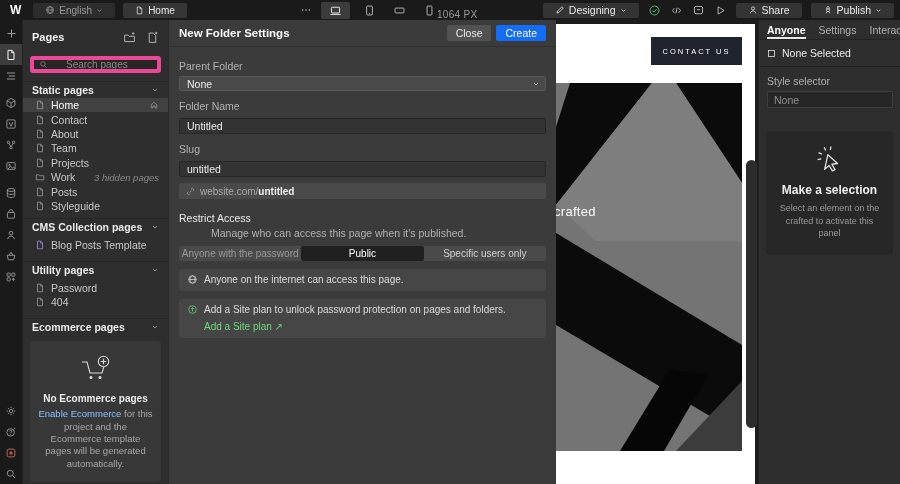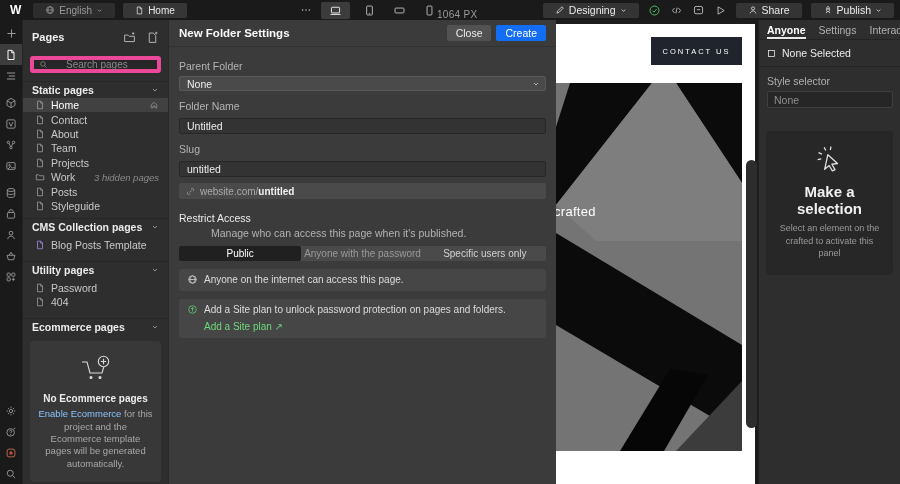--- a/index.html
+++ b/index.html
@@ -104,21 +104,21 @@
     border-left:1px solid #222; color:#ececec; }
   .tabs { display:flex; gap:13px; padding:0 8px; height:20px; align-items:center; border-bottom:1px solid #232323; font-size:10.5px; }
   .tab { color:#b0b0b0; height:100%; display:flex; align-items:center; }
   .tab.active { color:#fff; font-weight:bold; box-shadow:inset 0 -2px 0 #e8e8e8; }
   .none-sel { display:flex; align-items:center; gap:6px; padding:7px 8px; font-size:10.5px; color:#ececec; border-bottom:1px solid #232323; }
   .ss-label { padding:8px 8px 4px; font-size:10.5px; color:#b0b0b0; }
   .ss-input { display:block; margin:0 8px; width:126px; height:17px; background:#262626; border:1px solid #3f3f3f;
     border-radius:2px; color:#8f8f8f; font-size:10.5px; padding:0 6px; font-family:inherit; outline:none; }
   .sel-card { margin:23px 7px 0; background:#272727; border-radius:4px; padding:13px 9px 15px; text-align:center; }
   .sel-card .art { display:flex; justify-content:center; margin-bottom:9px; color:#e0e0e0; }
-  .sel-title { font-weight:bold; font-size:15px; color:#f0f0f0; margin-bottom:5px; }
+  .sel-title { font-weight:bold; font-size:12px; color:#f0f0f0; margin-bottom:5px; }
   .sel-desc { font-size:9px; line-height:1.4; color:#9a9a9a; }
 </style>
 </head>
 <body>
 
 <div class="topbar">
   <span class="logo">W</span>
   <div class="tb-btn">
     <svg width="10" height="10" viewBox="0 0 16 16" fill="none" stroke="currentColor" stroke-width="1.2">
         <circle cx="8" cy="8" r="5.5"></circle>
@@ -523,22 +523,22 @@
           <path d="M6.2 9.8l3.6-3.6"></path>
           <path d="M8.8 4.2l1.2-1.2a2.3 2.3 0 013.2 3.2l-1.2 1.2"></path>
           <path d="M7.2 11.8l-1.2 1.2a2.3 2.3 0 01-3.2-3.2l1.2-1.2"></path>
         </svg>
       <span><span>website.com/</span><b>untitled</b></span>
     </div>
 
     <div class="restrict-label">Restrict Access</div>
     <div class="restrict-desc">Manage who can access this page when it's published.</div>
     <div class="segmented">
+      <span class="seg">Anyone with the password</span>
       <span class="seg active">Public</span>
-      <span class="seg">Anyone with the password</span>
       <span class="seg light">Specific users only</span>
     </div>
 
     <div class="notice">
       <svg class="nicon" width="11" height="11" viewBox="0 0 16 16" fill="none" stroke="currentColor" stroke-width="1.2">
           <circle cx="8" cy="8" r="5.5"></circle>
           <path d="M2.5 8h11M8 2.5c-4.6 2.8-4.6 8.2 0 11M8 2.5c4.6 2.8 4.6 8.2 0 11"></path>
         </svg>
       <span class="lines">Anyone on the internet can access this page.</span>
     </div>

